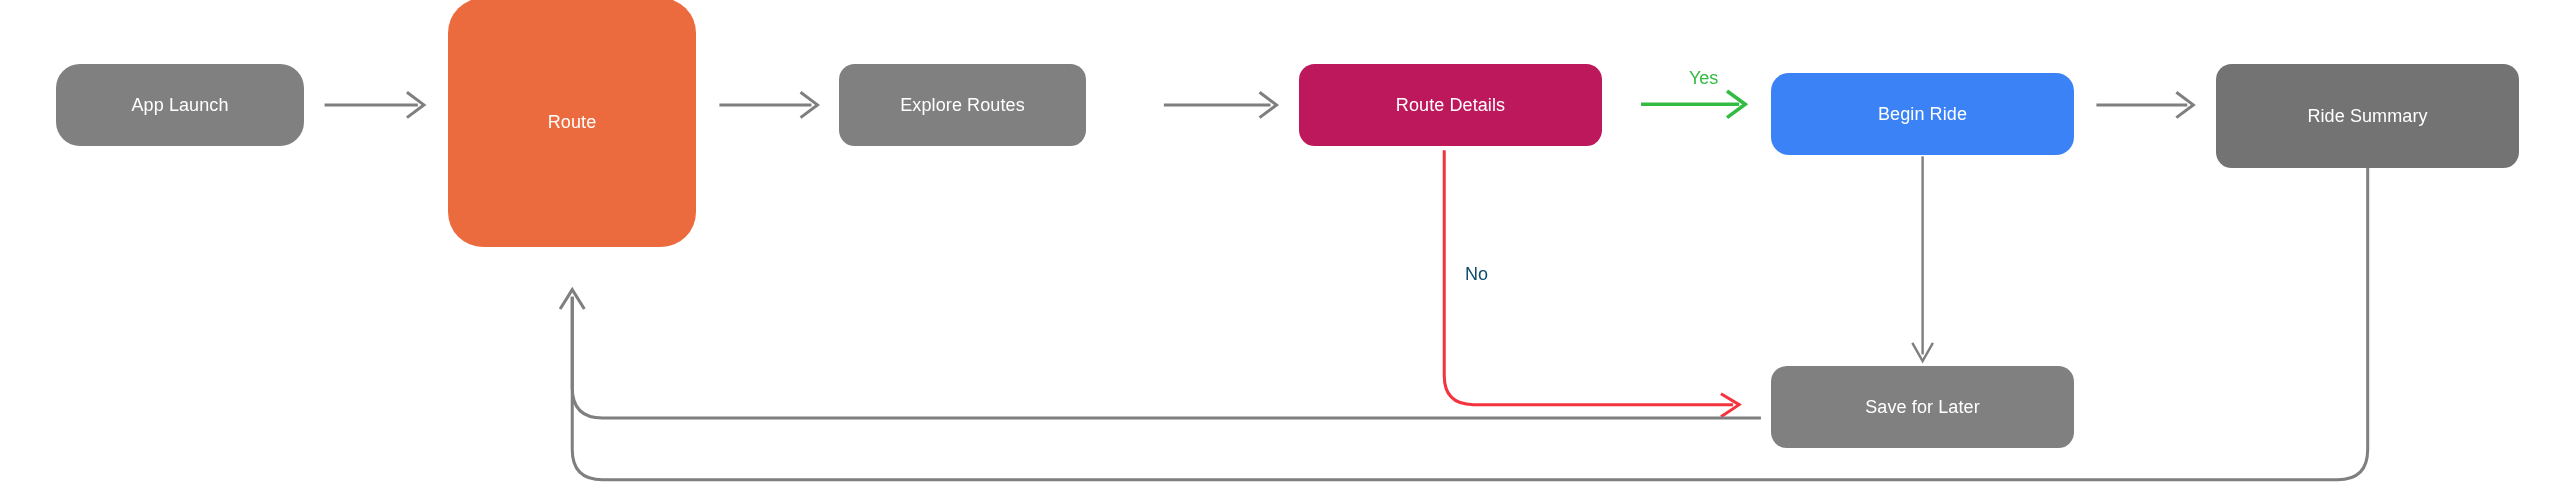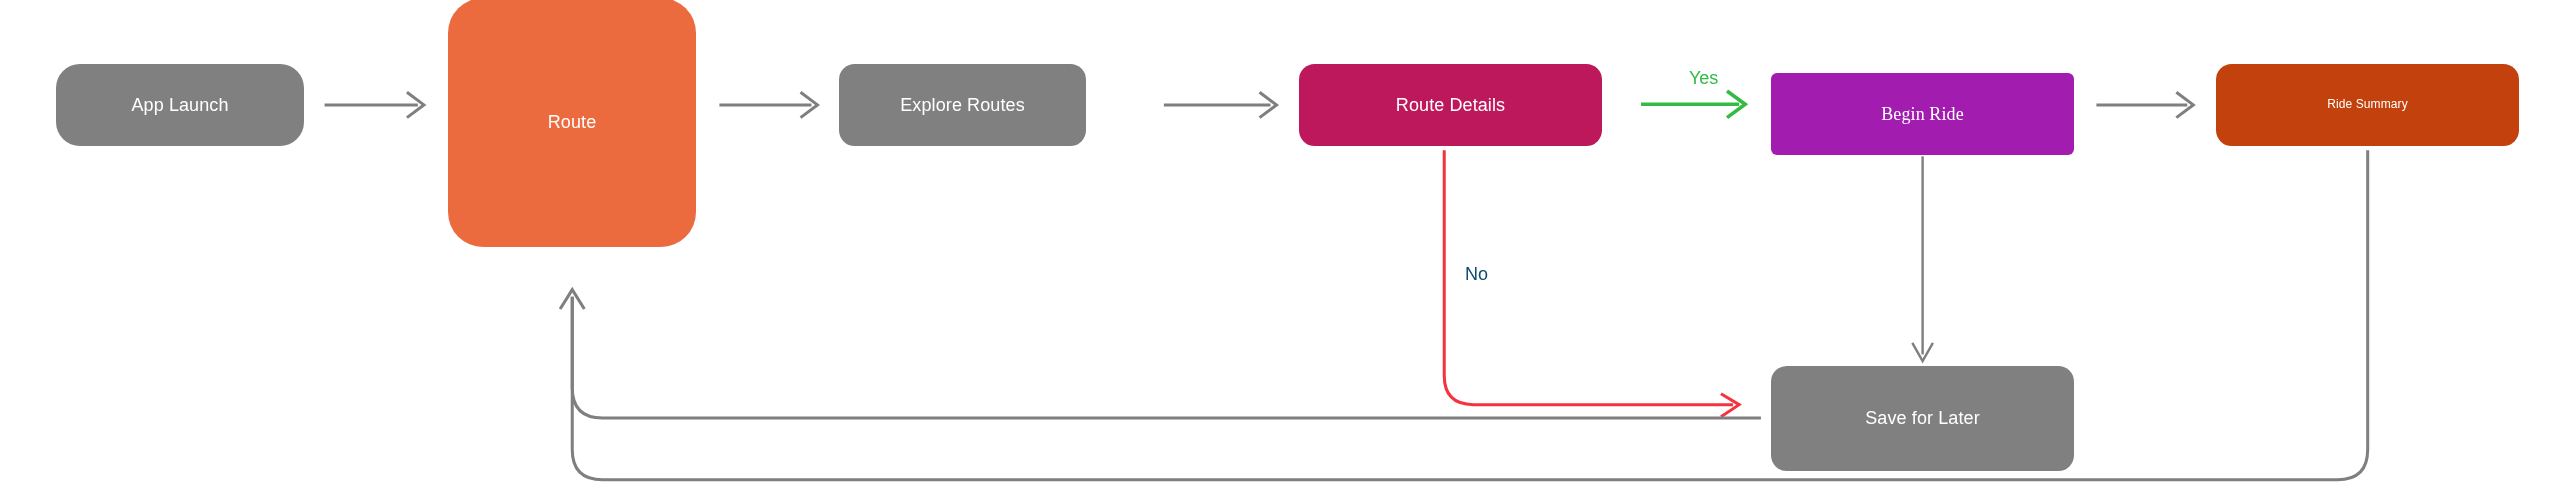--- a/index.html
+++ b/index.html
@@ -109,29 +109,29 @@
   </div>
 
   <div class="node" style="left:839px; top:64px; width:247px; height:82px; border-radius:15.7px; background:#808080; font-size:18px;">
     <span class="node-label">Explore Routes</span>
   </div>
 
   <div class="node" style="left:1299px; top:64px; width:303px; height:82px; border-radius:15.7px; background:#be185d; font-size:18px;">
     <span class="node-label">Route Details</span>
   </div>
 
-  <div class="node" style="left:1771px; top:73px; width:303px; height:82px; border-radius:6px; background:#a21caf; font-size:18px;font-family:Liberation Serif, serif;">
+  <div class="node" style="left:1771px; top:73px; width:303px; height:82px; border-radius:18px; background:#3b82f6; font-size:18px;">
     <span class="node-label">Begin Ride</span>
   </div>
 
-  <div class="node" style="left:2216px; top:64px; width:303px; height:82px; border-radius:15.7px; background:#c2410c; font-size:12px;">
+  <div class="node" style="left:2216px; top:64px; width:303px; height:104px; border-radius:15.7px; background:#737373; font-size:18px;">
     <span class="node-label">Ride Summary</span>
   </div>
 
-  <div class="node" style="left:1771px; top:366px; width:303px; height:105px; border-radius:15.7px; background:#808080; font-size:18px;">
+  <div class="node" style="left:1771px; top:366px; width:303px; height:82px; border-radius:15.7px; background:#808080; font-size:18px;">
     <span class="node-label">Save for Later</span>
   </div>
 
   <div class="edge-label" style="left:1689px; top:68px; color:#33BB44;">Yes</div>
 
   <div class="edge-label" style="left:1465px; top:264px; color:#0c4a6e;">No</div>
 
 </div>
 
 

